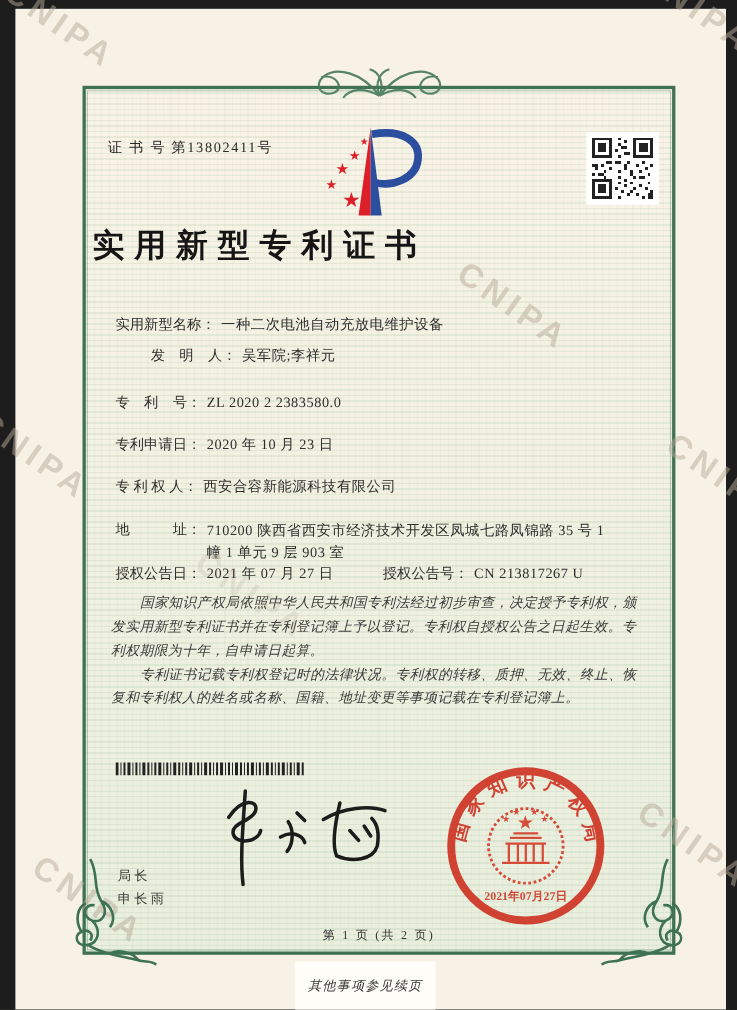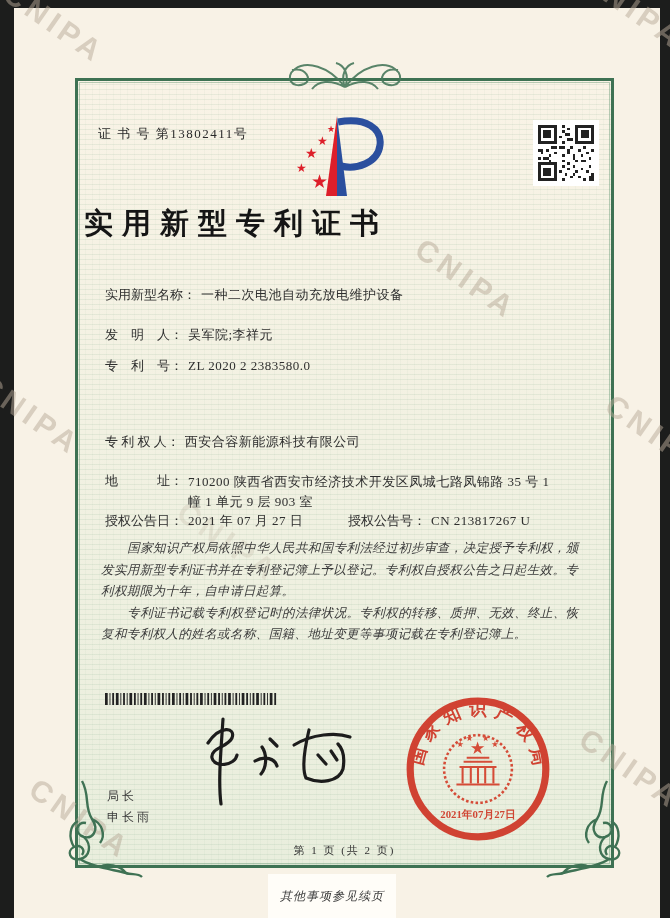--- a/index.html
+++ b/index.html
@@ -176,25 +176,28 @@
             <rect x="19" y="19" width="2" height="2"></rect>
         </g>
       </svg>
     </div>
 
     <div class="title">实用新型专利证书</div>
 
     <div class="row" style="top:208px;">
       <span class="flabel">实用新型名称：</span><span class="fvalue">一种二次电池自动充放电维护设备</span>
     </div>
-    <div class="row" style="top:248px;">
+    <div class="row" style="top:236px;margin-left:32px;">
       <span class="flabel">发　明　人：</span><span class="fvalue">吴军院;李祥元</span>
     </div>
     <div class="row" style="top:279px;font-family:Liberation Serif, serif;">
       <span class="flabel">专　利　号：</span><span class="fvalue">ZL 2020 2 2383580.0</span>
+    </div>
+    <div class="row" style="top:317px;">
+      <span class="flabel">专利申请日：</span><span class="fvalue">2020 年 10 月 23 日</span>
     </div>
     <div class="row" style="top:355px;">
       <span class="flabel">专 利 权 人：</span><span class="fvalue">西安合容新能源科技有限公司</span>
     </div>
     <div class="row" style="top:394px;">
       <span class="flabel" style="vertical-align:top;">地　　　址：</span><span class="fvalue wrap">710200 陕西省西安市经济技术开发区凤城七路凤锦路 35 号 1 幢 1 单元 9 层 903 室</span>
     </div>
     <div class="row" style="top:434px;width:509px;">
       <span class="flabel">授权公告日：</span><span class="fvalue">2021 年 07 月 27 日</span>
       <span class="pair2">

